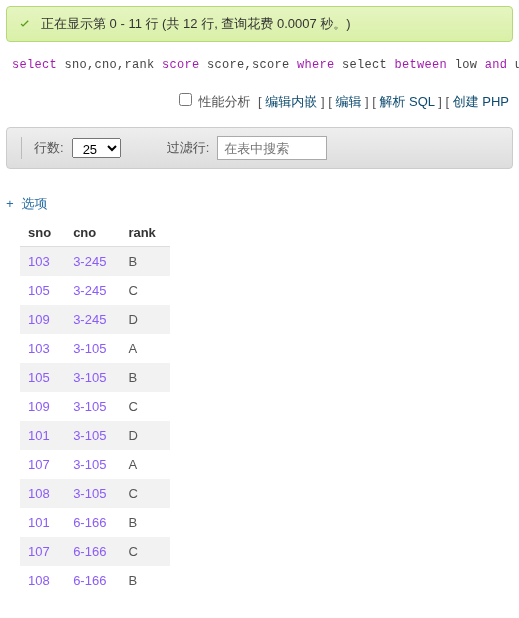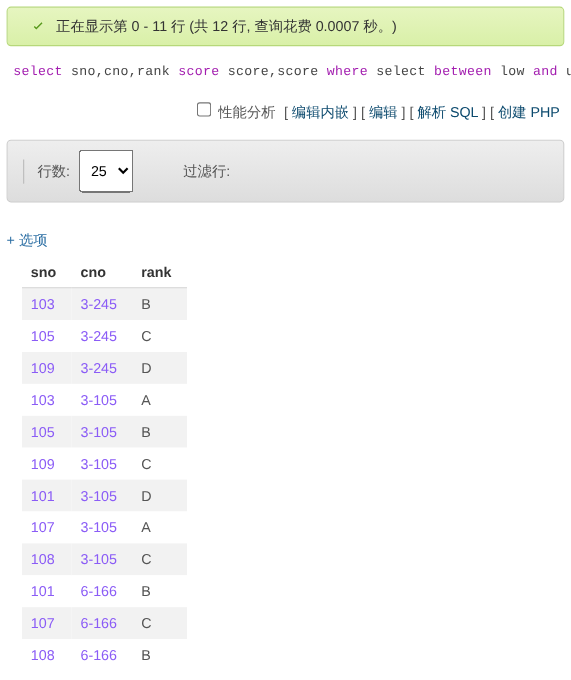--- a/index.html
+++ b/index.html
@@ -8,21 +8,21 @@
     font-family: Arial, sans-serif;
     font-size: 13px;
     color: #444;
     width: 519px;
     background: #fff;
   }
   .success-bar {
     background: linear-gradient(#e6f5c0, #d9f0a8);
     border: 1px solid #b6d87a;
     border-radius: 4px;
-    padding: 8px 20px;
+    padding: 8px 10px;
     margin: 6px;
     display: flex;
     align-items: center;
     color: #333;
   }
   .check-icon {
     width: 16px; height: 16px;
     fill: #5a9b1f;
     margin-right: 8px;
     flex-shrink: 0;
@@ -53,37 +53,38 @@
     display: flex;
     align-items: center;
     color: #555;
     font-size: 13px;
     gap: 8px;
   }
   .divider {
     width: 1px; height: 22px; background: #bbb; margin: 0 4px;
   }
   .gray-toolbar select {
-    height: 39px;
+    height: 20px;
     padding: 2px 6px;
     font-size: 13px;
   }
   .filter-input {
     height: 24px;
     padding: 2px 6px;
     font-size: 13px;
     width: 110px;
     border: 1px solid #aaa;
   }
   .options-link {
     color: #2b6ea3;
     padding: 20px 6px 6px 6px;
     font-size: 13px;
     display: inline-block;
     cursor: pointer;
+    font-family: Liberation Mono, monospace;
   }
   table.data {
     border-collapse: collapse;
     margin-left: 20px;
   }
   table.data th {
     text-align: left;
     font-weight: bold;
     color: #333;
     padding: 6px 14px 6px 8px;
@@ -124,20 +125,21 @@
 </div>
 
 <div class="gray-toolbar">
   <div class="divider"></div>
   <span>行数:</span>
   <select>
     <option>25</option>
   </select>
   <div style="flex:0 0 30px"></div>
   <span>过滤行:</span>
+  <input class="filter-input" type="text" placeholder="在表中搜索" style="">
 </div>
 
 <span class="options-link">+ 选项</span>
 
 <table class="data">
   <thead>
     <tr>
       <th>sno</th>
       <th>cno</th>
       <th>rank</th>

